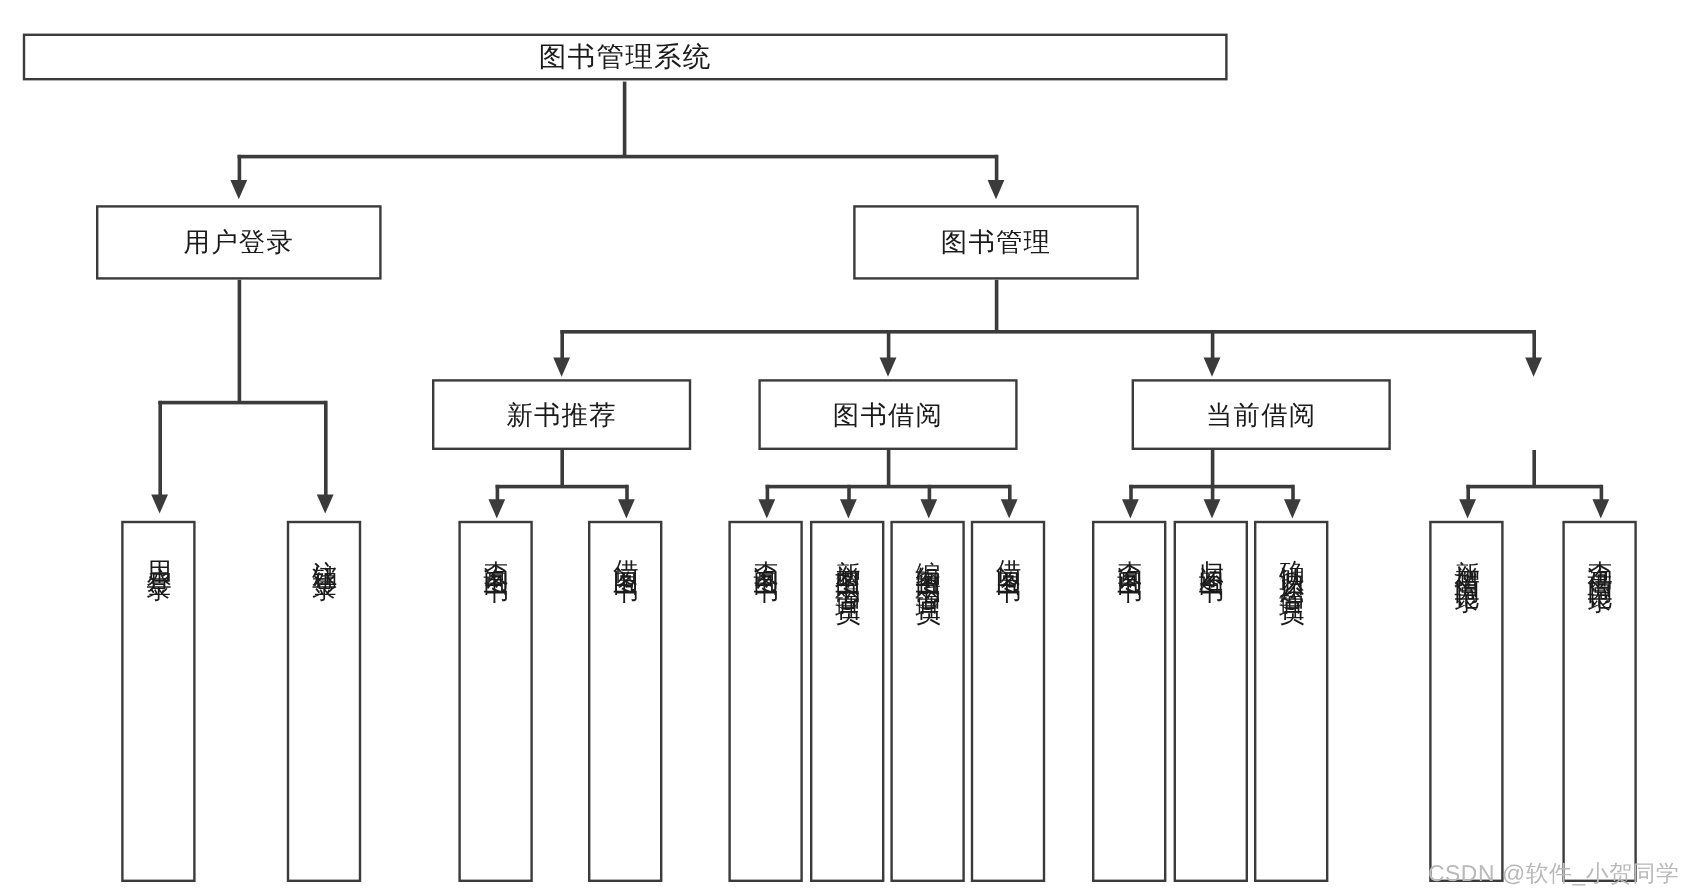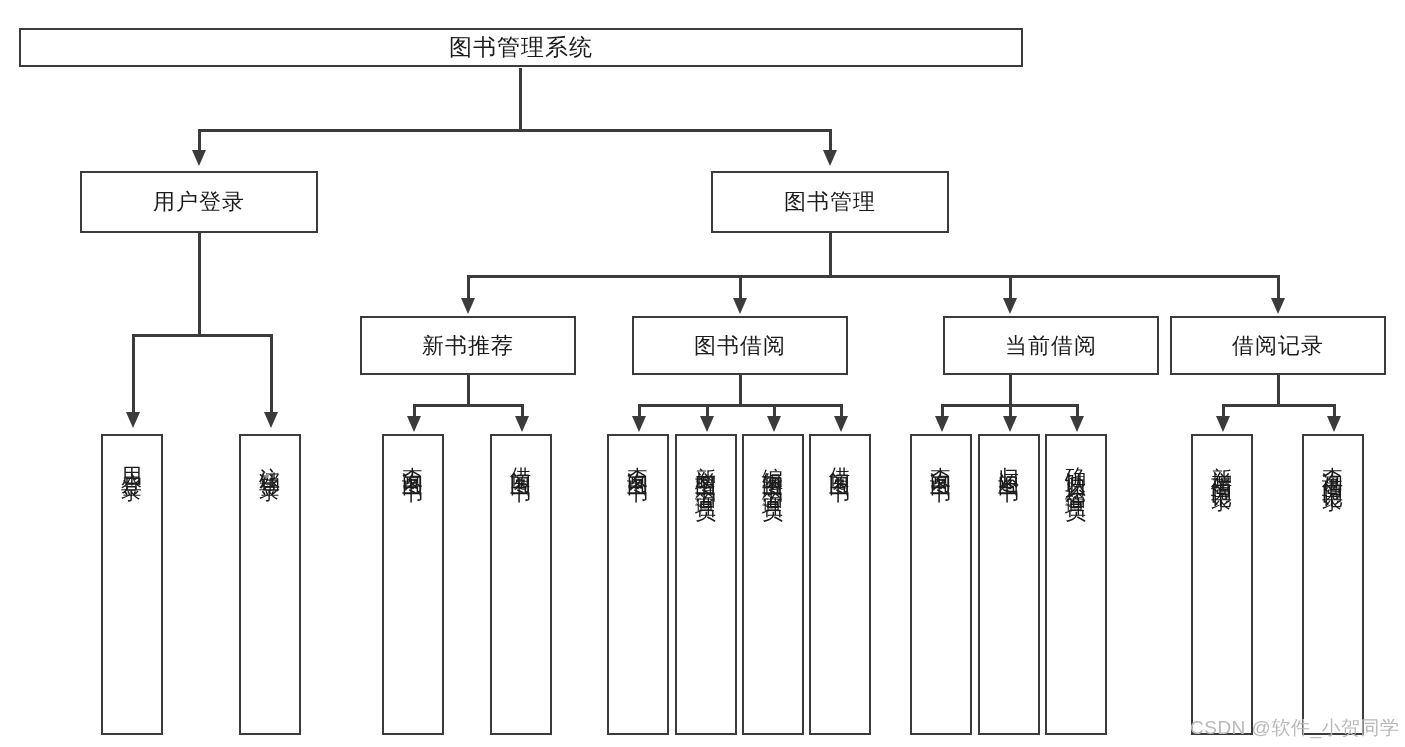--- a/index.html
+++ b/index.html
@@ -129,23 +129,20 @@
 
   <div class="node horiz" style="left:632px; top:316px; width:216px; height:59px;">
     <span class="label">图书借阅</span>
   </div>
   <div class="node horiz" style="left:360px; top:316px; width:216px; height:59px;">
     <span class="label">新书推荐</span>
   </div>
   <div class="node horiz" style="left:902px; top:316px; width:216px; height:59px;margin-left:41px;">
     <span class="label">当前借阅</span>
   </div>
-  <div class="node horiz" style="left:1170px; top:316px; width:216px; height:59px;">
-    <span class="label">借阅记录</span>
-  </div>
 
   <div class="ln v" style="left:467px; top:375px; height:30px;"></div>
   <div class="ln h" style="left:413px; top:404px; width:110px;"></div>
   <div class="ln v" style="left:413px; top:404px; height:14px;"></div>
   <div class="arrow" style="left:407px; top:416px;"></div>
   <div class="ln v" style="left:521px; top:404px; height:14px;"></div>
   <div class="arrow" style="left:515px; top:416px;"></div>
 
   <div class="ln v" style="left:739px; top:375px; height:30px;"></div>
   <div class="ln h" style="left:638px; top:404px; width:204px;"></div>

